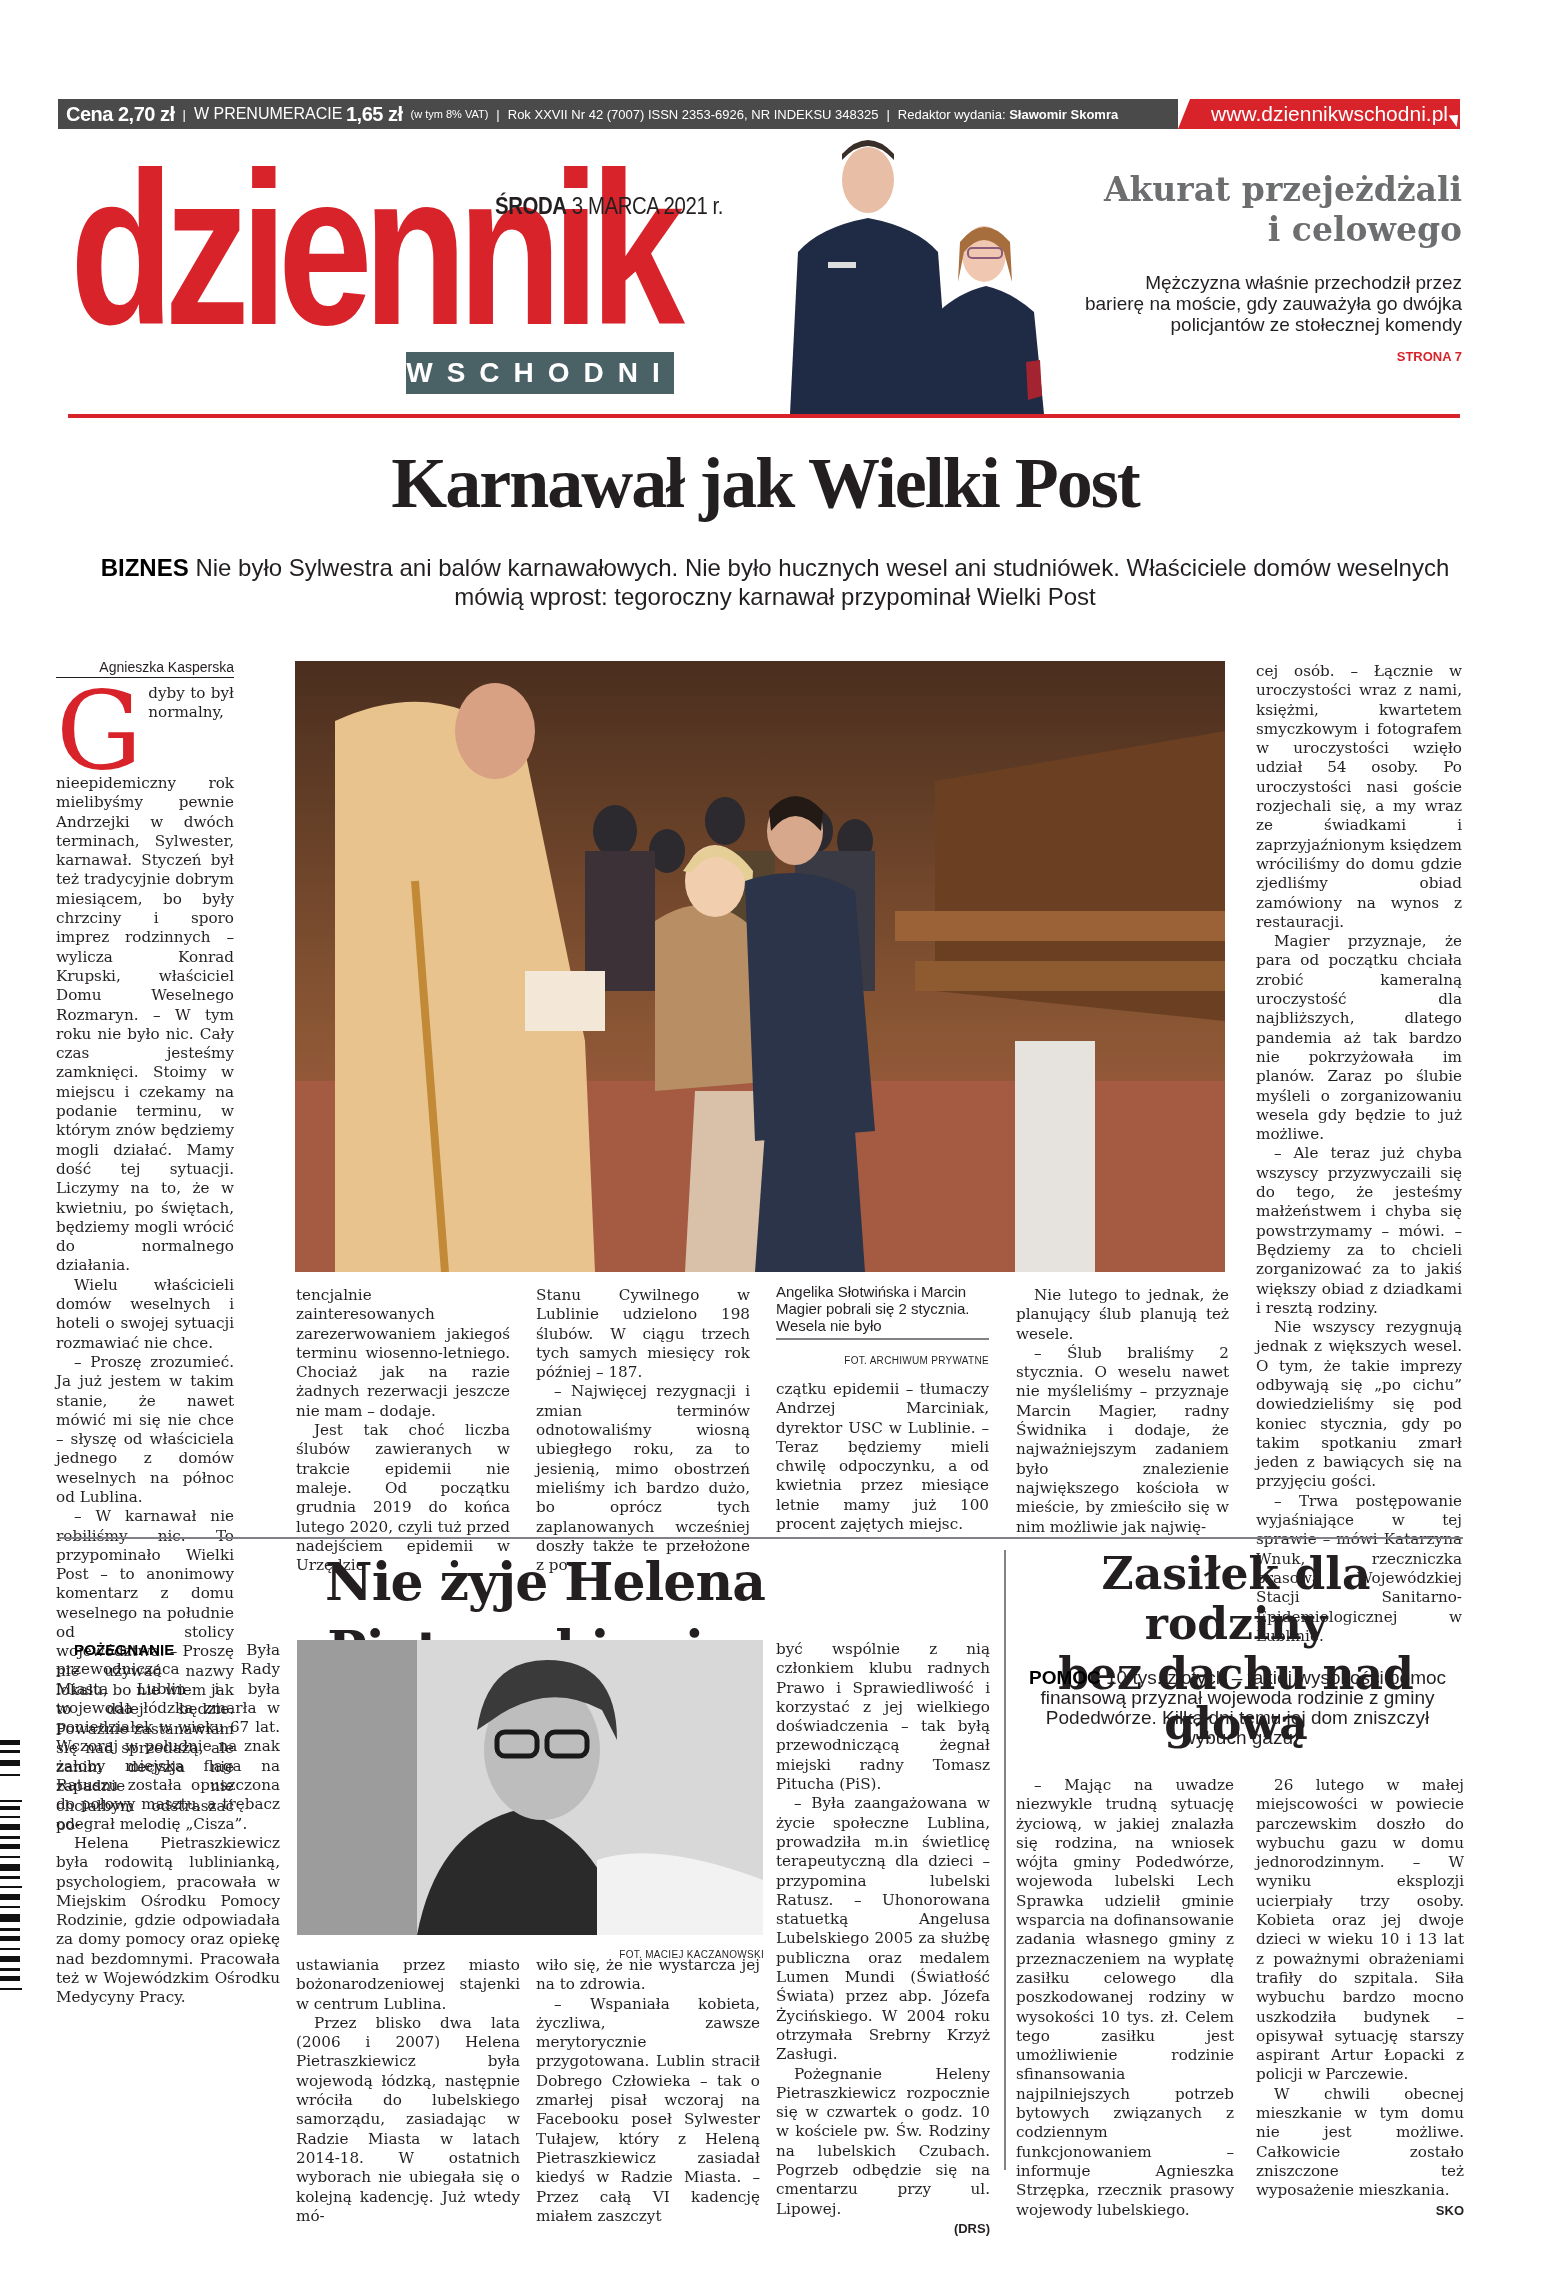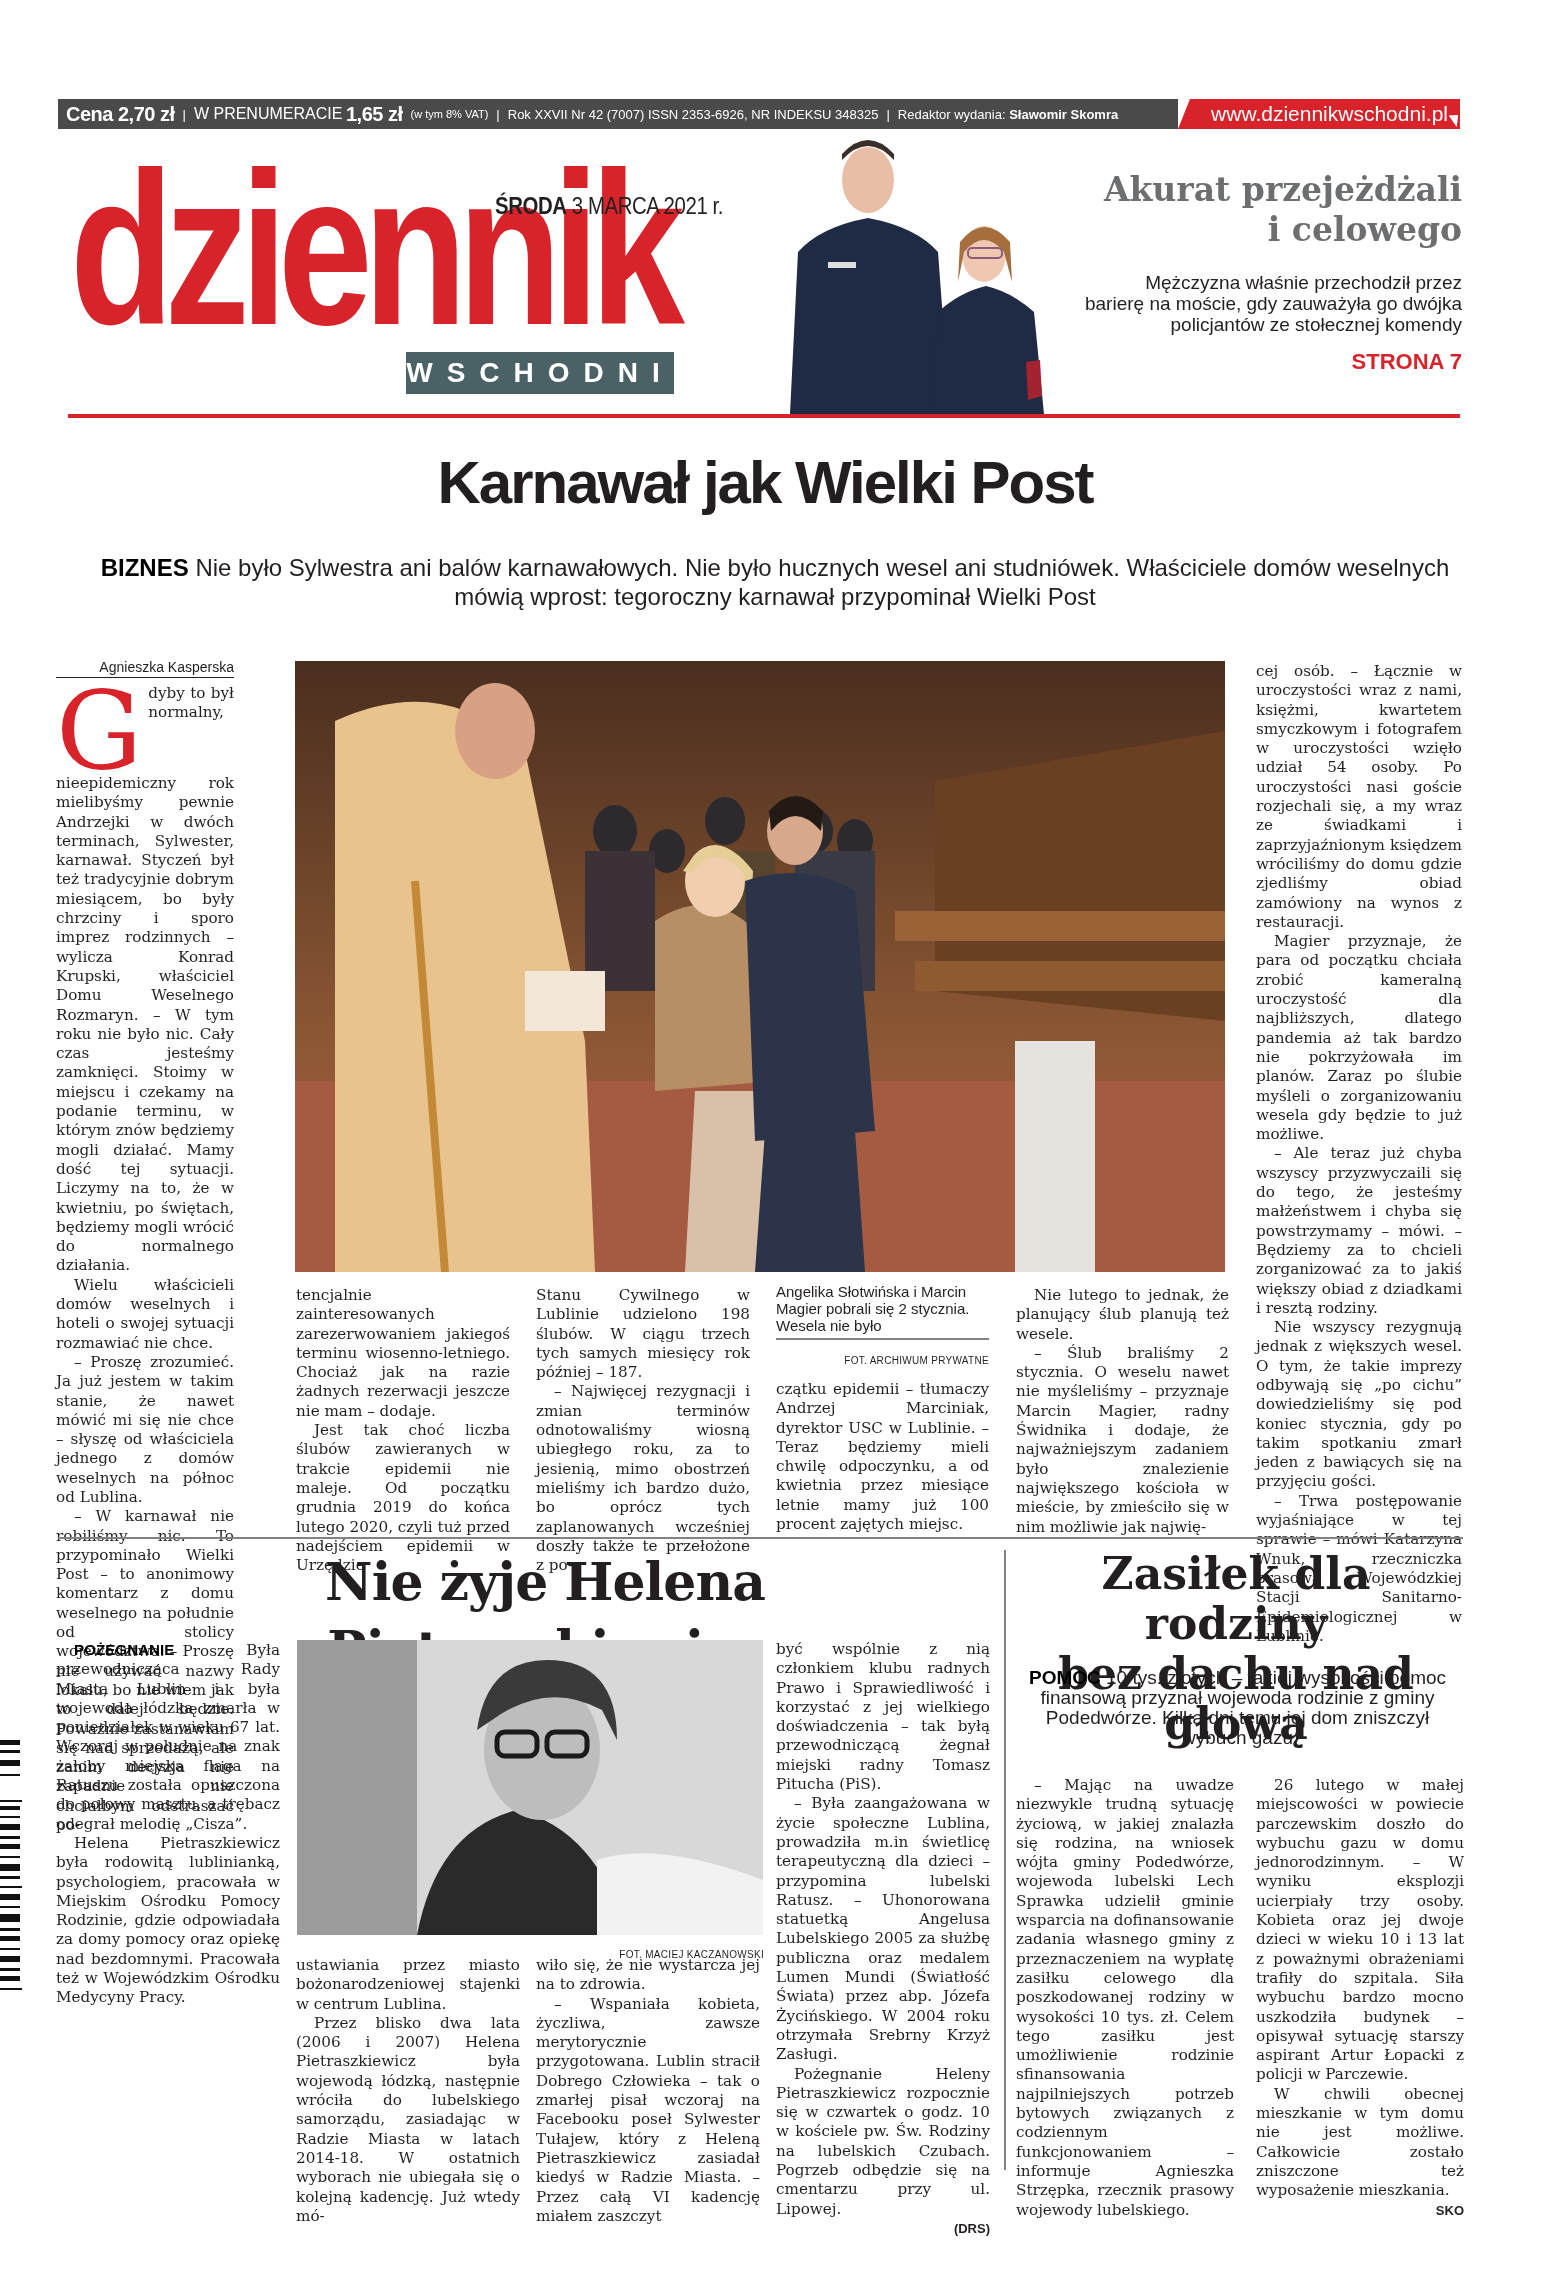--- a/index.html
+++ b/index.html
@@ -19,24 +19,24 @@
   .logo { position: absolute; left: 70px; top: 140px; font-family: "Liberation Sans", sans-serif; font-weight: bold; font-size: 218px; line-height: 1; color: #d8232a; letter-spacing: -12px; transform: scaleX(0.78); transform-origin: left top; }
   .logo-sub { position: absolute; left: 406px; top: 352px; width: 268px; height: 42px; background: #4a6166; color: #fff; font-family: "Liberation Sans", sans-serif; font-weight: bold; font-size: 28px; letter-spacing: 14px; display: flex; align-items: center; justify-content: center; }
   .date { position: absolute; left: 495px; top: 192px; font-family: "Liberation Sans", sans-serif; font-size: 24px; letter-spacing: -0.5px; transform: scaleX(0.85); transform-origin: left top; }
   .date b { font-weight: bold; }
   .red-rule { position: absolute; left: 68px; top: 414px; width: 1392px; height: 4px; background: #d8232a; }
   .police-photo { position: absolute; left: 790px; top: 132px; width: 270px; height: 282px; }
 
   .teaser { position: absolute; right: 96px; top: 170px; width: 380px; text-align: right; }
   .teaser h2 { font-family: "DejaVu Serif", serif; color: #6d6e70; font-size: 33px; line-height: 40px; font-weight: bold; }
   .teaser p { font-family: "Liberation Sans", sans-serif; font-size: 19px; line-height: 21px; margin-top: 22px; color: #231f20; }
-  .teaser .page { font-family: "Liberation Sans", sans-serif; font-weight: bold; color: #d8232a; font-size: 22px; margin-top: 14px; }
-
-  
-  .headline { position: absolute; left: 70px; top: 428px; width: 1390px; text-align: center; font-family: Liberation Sans, sans-serif; font-weight: bold; font-size: 60px; letter-spacing: -2px; line-height: 110px; }
+  .teaser .page { font-family: "Liberation Sans", sans-serif; font-weight: bold; color: #d8232a; font-size: 13px; margin-top: 14px; }
+
+  
+  .headline { position: absolute; left: 70px; top: 428px; width: 1390px; text-align: center; font-family: Liberation Serif, serif; font-weight: bold; font-size: 72px; letter-spacing: -2px; line-height: 110px; }
   .lead { position: absolute; left: 90px; top: 553px; width: 1370px; text-align: center; font-family: "Liberation Sans", sans-serif; font-size: 24px; line-height: 29px; }
   .kicker { color: #000000; font-weight: bold; font-family: "Liberation Sans", sans-serif; }
 
   
   .col { position: absolute; font-family: "DejaVu Serif", serif; font-size: 15.2px; line-height: 19.3px; text-align: justify; hyphens: manual; }
   .col p { text-indent: 18px; }
   .col p.noindent { text-indent: 0; }
   .author { position: absolute; left: 56px; top: 659px; width: 178px; text-align: right; font-family: "Liberation Sans", sans-serif; font-size: 14px; border-bottom: 1.5px solid #231f20; padding-bottom: 2px; }
   .dropcap { float: left; font-family: "DejaVu Serif", serif; font-size: 108px; line-height: 86px; color: #d8232a; margin: 4px 6px 0 0; }
 

